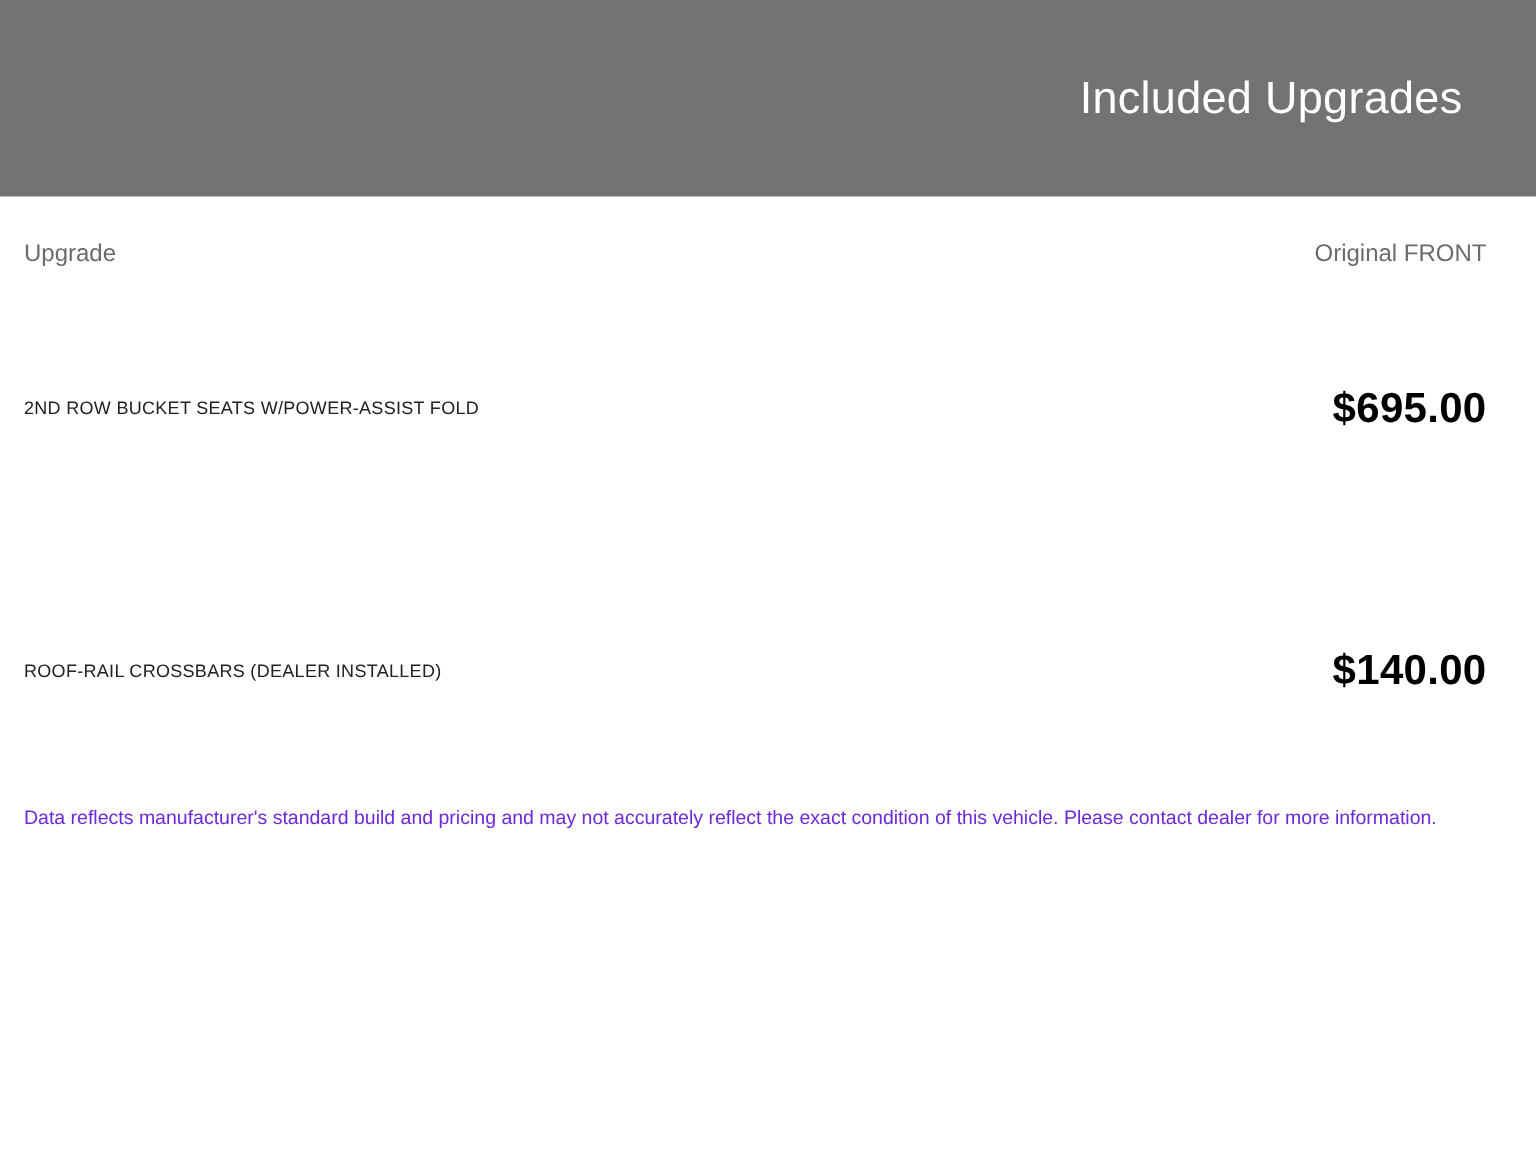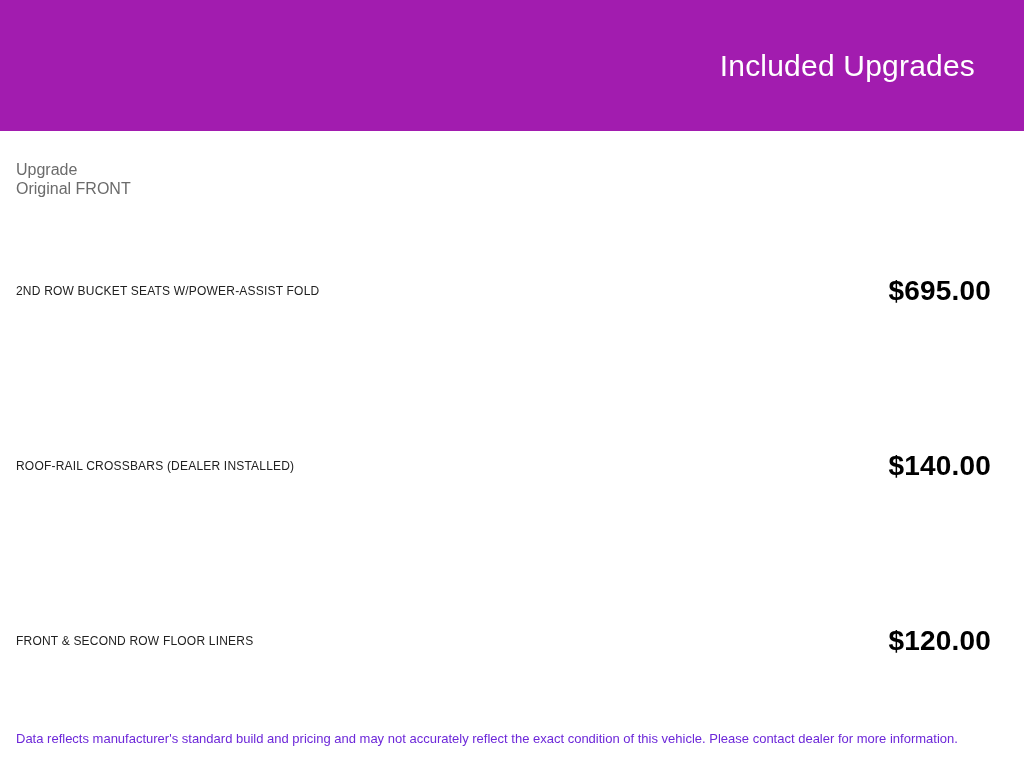--- a/index.html
+++ b/index.html
@@ -5,21 +5,21 @@
   * { margin: 0; padding: 0; box-sizing: border-box; }
   html, body {
     width: 1024px;
     height: 768px;
     background: #ffffff;
     font-family: "Liberation Sans", sans-serif;
     overflow: hidden;
   }
   .header {
     height: 131px;
-    background: #a21caf;
+    background: #737373;
     display: flex;
     align-items: center;
     justify-content: flex-end;
     padding-right: 49px;
   }
   .header-title {
     color: #ffffff;
     font-size: 30px;
     font-weight: 400;
     letter-spacing: 0.2px;
@@ -28,21 +28,20 @@
     padding: 0 33px 0 16px;
   }
   .table-header {
     margin-top: 29px;
     display: flex;
     justify-content: space-between;
     align-items: baseline;
     font-size: 16px;
     line-height: 19px;
     color: #6b6b6b;
-    flex-direction: column;
   }
   .rows {
     margin-top: 5px;
   }
   .upgrade-row {
     height: 175px;
     display: flex;
     justify-content: space-between;
     align-items: center;
   }
@@ -83,22 +82,18 @@
     <div class="upgrade-row">
       <div class="upgrade-name">2ND ROW BUCKET SEATS W/POWER-ASSIST FOLD</div>
       <div class="upgrade-price">$695.00</div>
     </div>
 
     <div class="upgrade-row">
       <div class="upgrade-name">ROOF-RAIL CROSSBARS (DEALER INSTALLED)</div>
       <div class="upgrade-price">$140.00</div>
     </div>
 
-    <div class="upgrade-row">
-      <div class="upgrade-name">FRONT &amp; SECOND ROW FLOOR LINERS</div>
-      <div class="upgrade-price">$120.00</div>
-    </div>
 
   </div>
 
   <div class="disclaimer">Data reflects manufacturer's standard build and pricing and may not accurately reflect the exact condition of this vehicle. Please contact dealer for more information.</div>
 
 </div>
 
 </body></html>

